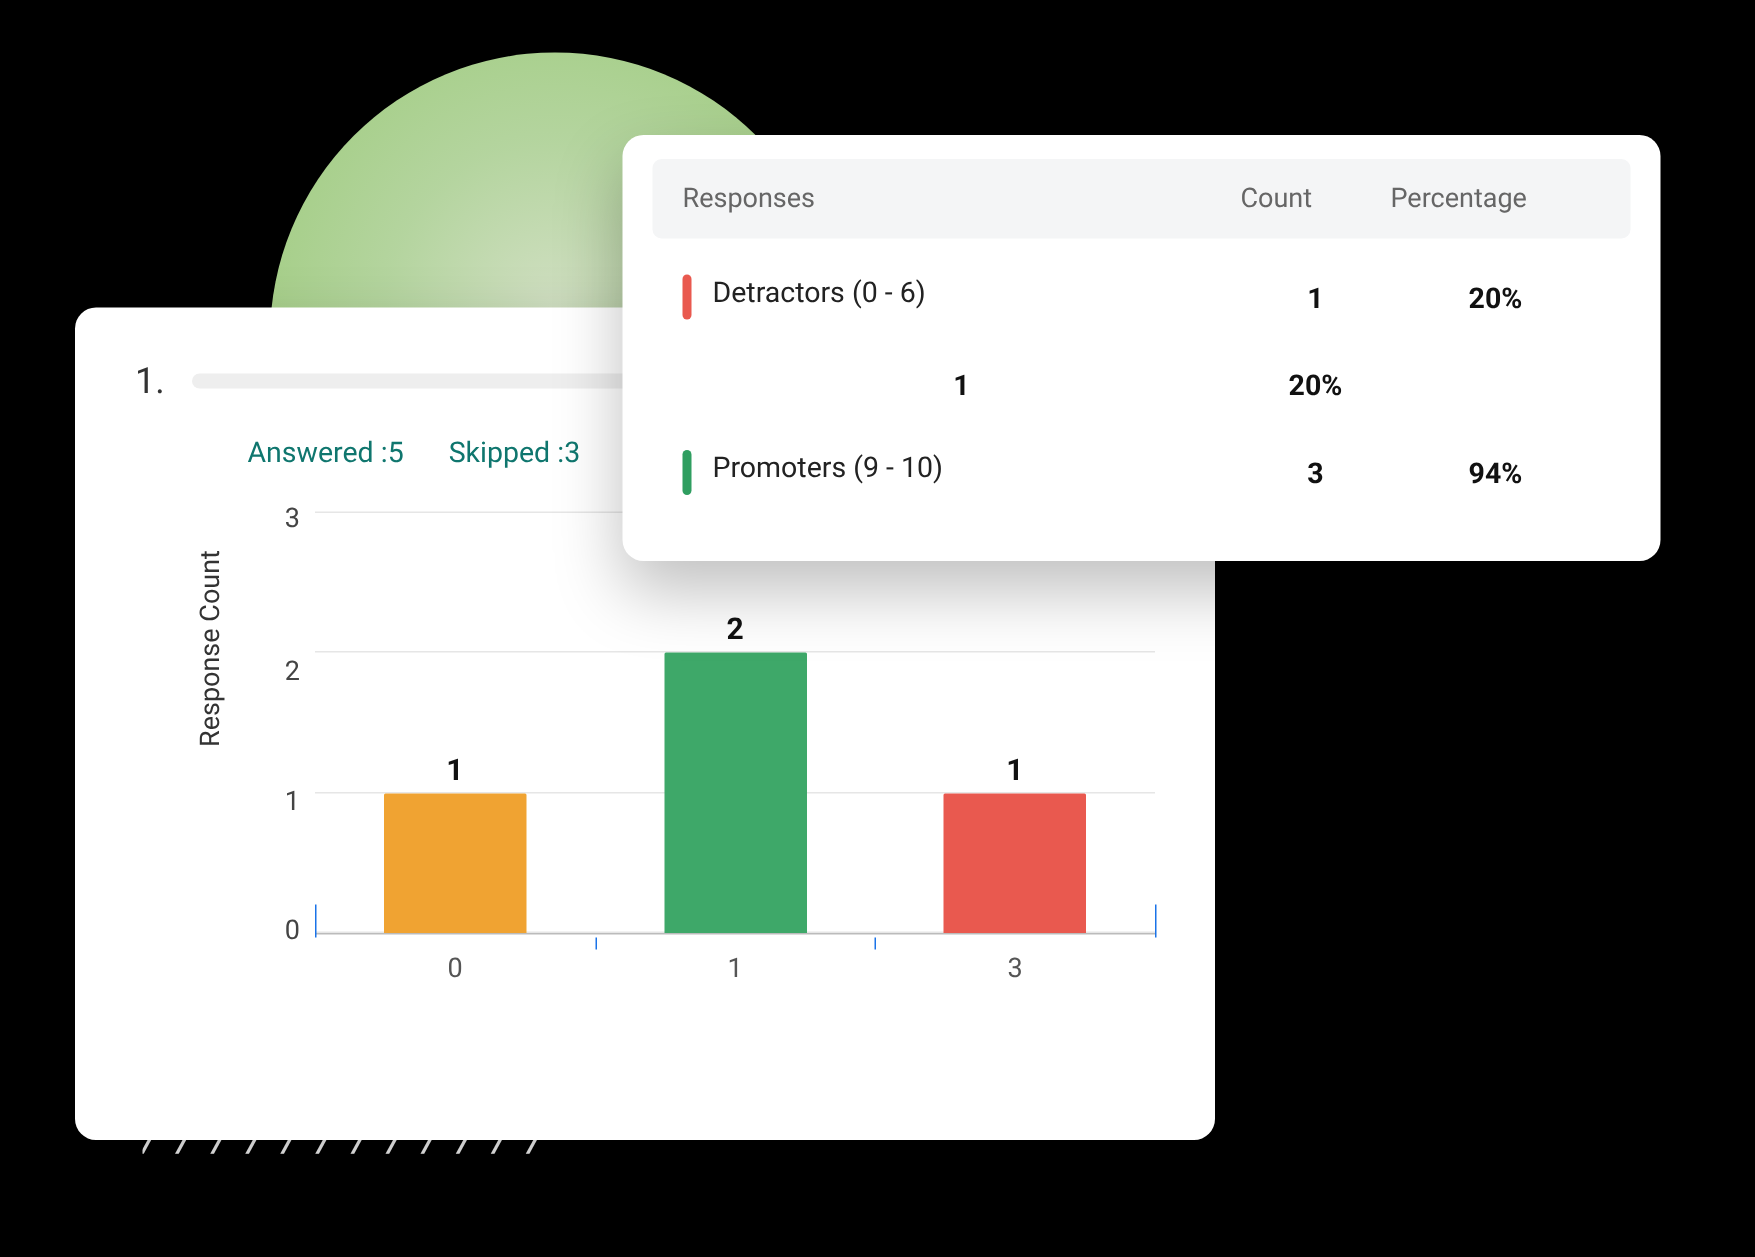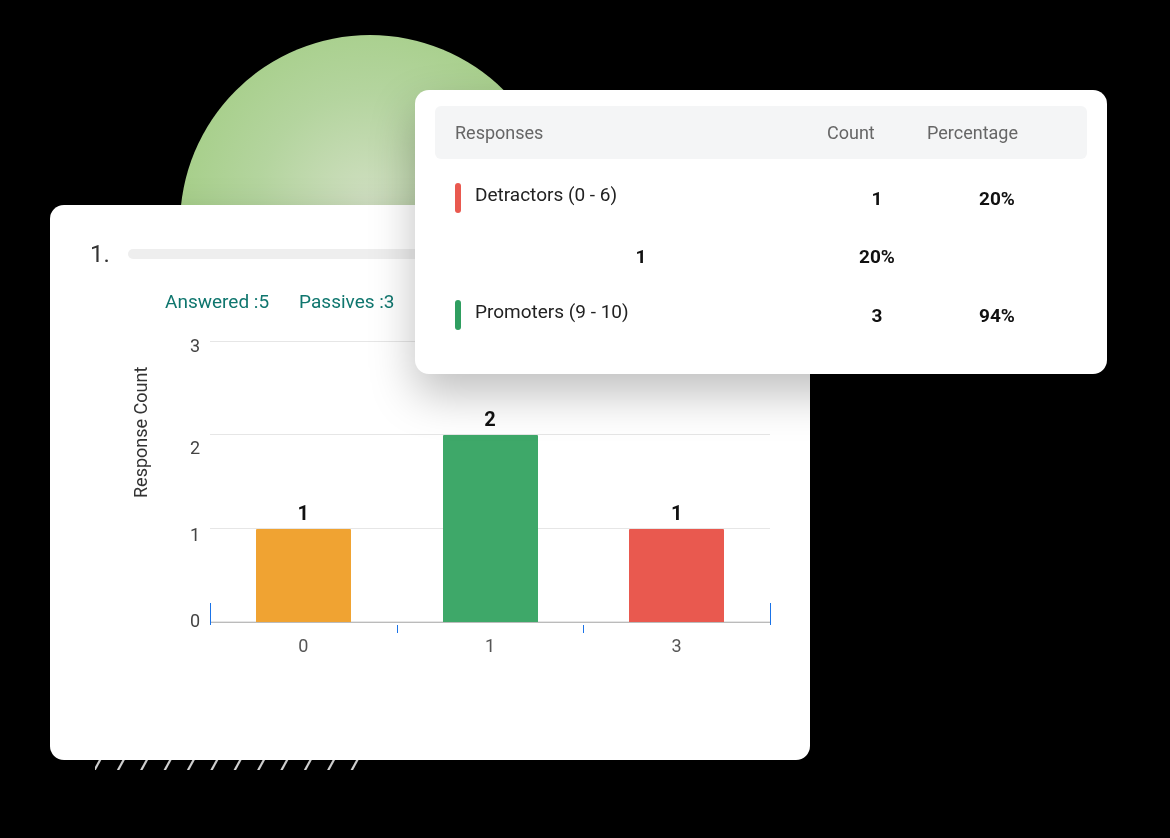--- a/index.html
+++ b/index.html
@@ -215,21 +215,21 @@
 <div class="card-main">
   <div class="q-row">
     <span class="q-number">1.</span>
     <div class="q-bar"></div>
   </div>
   <div class="meta-row">
     <div class="meta-item">
       <span>Answered :</span><span>5</span>
     </div>
     <div class="meta-item">
-      <span>Passives :</span><span>3</span>
+      <span>Skipped :</span><span>3</span>
     </div>
   </div>
 
   <div class="chart-area">
     <div class="ylabel">Response Count</div>
     <div class="yaxis" id="yaxis">
         <span>3</span>
         <span>2</span>
         <span>1</span>
         <span>0</span>

